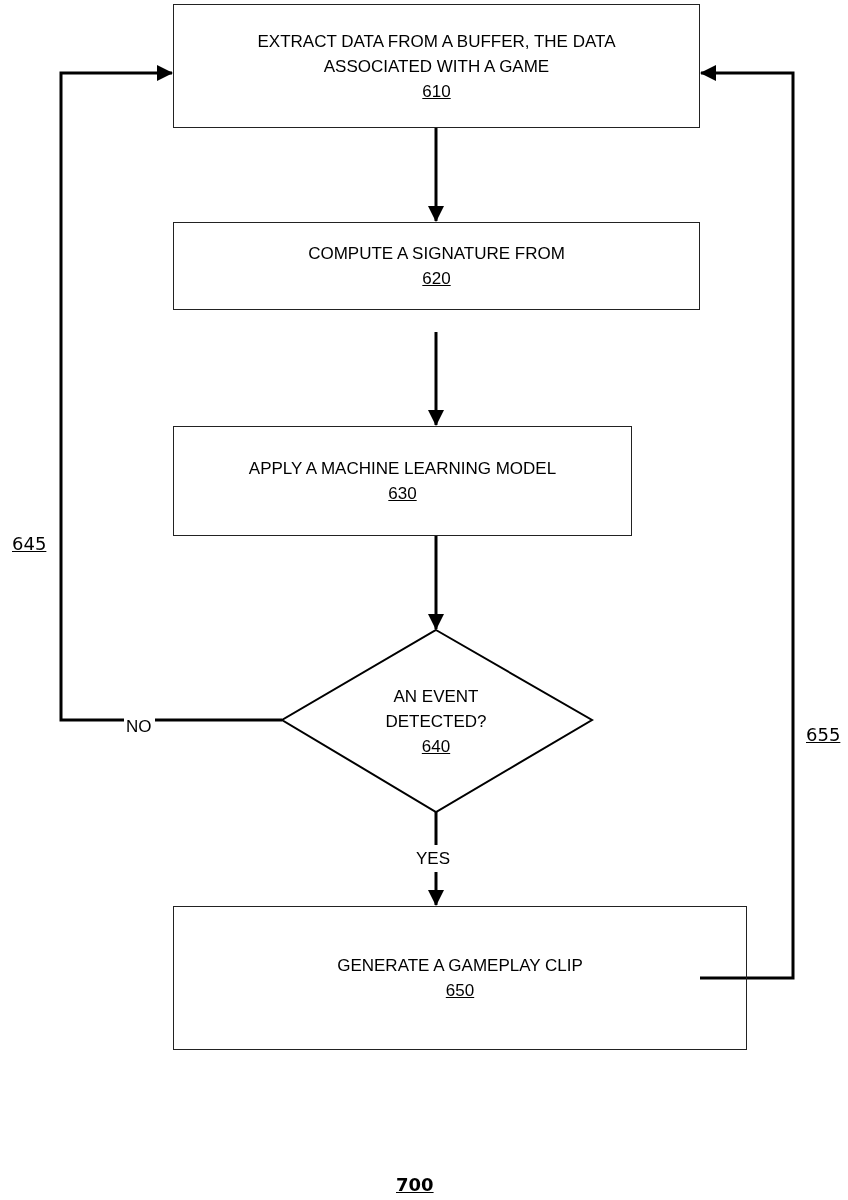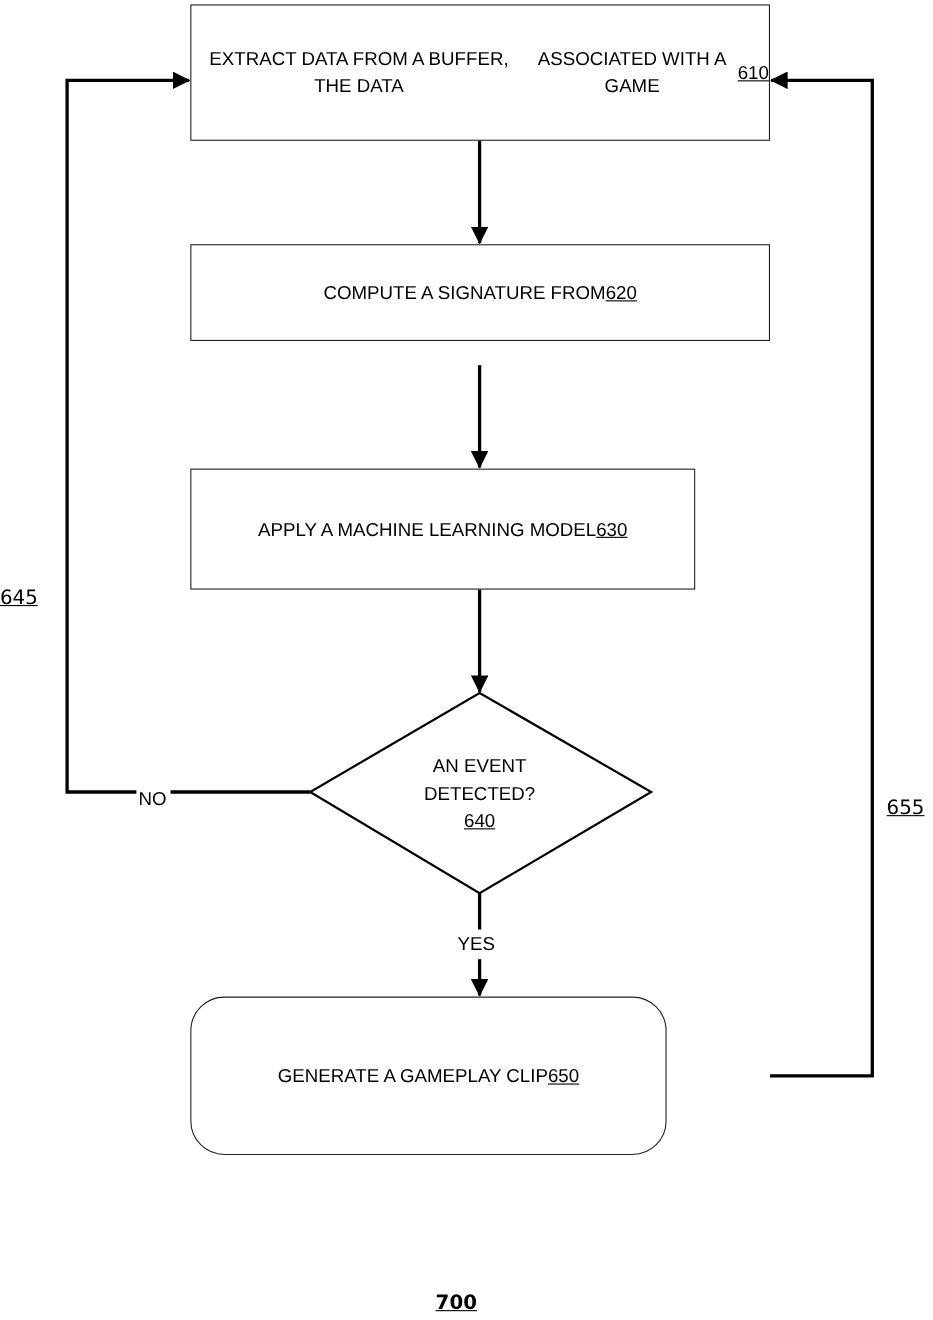--- a/index.html
+++ b/index.html
@@ -1,20 +1,20 @@
 <!DOCTYPE html>
 <html><head>
 <meta charset="utf-8">
 <style>
   html, body { margin: 0; padding: 0; background: #ffffff; }
   body { width: 848px; height: 1200px; position: relative; overflow: hidden;
          font-family: "Liberation Sans", sans-serif; color: #000; }
   svg.lines { position: absolute; left: 0; top: 0; }
   .box { position: absolute; box-sizing: border-box; border: 1.3px solid #222;
-         display: flex; flex-direction: row; align-items: center; justify-content: center;
+         display: flex; flex-direction: column; align-items: center; justify-content: center;
          text-align: center; font-size: 17px; line-height: 25px; background: transparent; }
   .ref { text-decoration: underline; }
   .label { position: absolute; font-size: 17px; }
   .dlabel { position: absolute; font-family: "DejaVu Sans", sans-serif; font-size: 18px; text-decoration: underline; }
   .diamond-text { position: absolute; left: 336px; top: 684px; width: 200px; text-align: center;
                   font-size: 17px; line-height: 25px; }
   .fig { position: absolute; left: 396px; top: 1174px; font-size: 18px; font-weight: bold;
          text-decoration: underline; font-family: "DejaVu Sans", sans-serif; }
 </style>
 </head>
@@ -62,23 +62,23 @@
   <span>APPLY A MACHINE LEARNING MODEL</span>
   <span class="ref">630</span>
 </div>
 
 <div class="diamond-text">
   <div>AN EVENT</div>
   <div>DETECTED?</div>
   <div class="ref">640</div>
 </div>
 
-<div class="box" style="left:173px; top:906px; width:433px; height:144px;border-radius:31px;">
+<div class="box" style="left:173px; top:906px; width:574px; height:144px;">
   <span>GENERATE A GAMEPLAY CLIP</span>
   <span class="ref">650</span>
 </div>
 
 <div class="label" style="left:126px; top:717px; font-family:Liberation Sans, sans-serif;">NO</div>
 <div class="label" style="left:416px; top:849px;">YES</div>
-<div class="dlabel" style="left:0; top:533px;">645</div>
+<div class="dlabel" style="left:12px; top:533px;">645</div>
 <div class="dlabel" style="left:806px; top:724px;">655</div>
 
 <div class="fig">700</div>
 
 </body></html>

